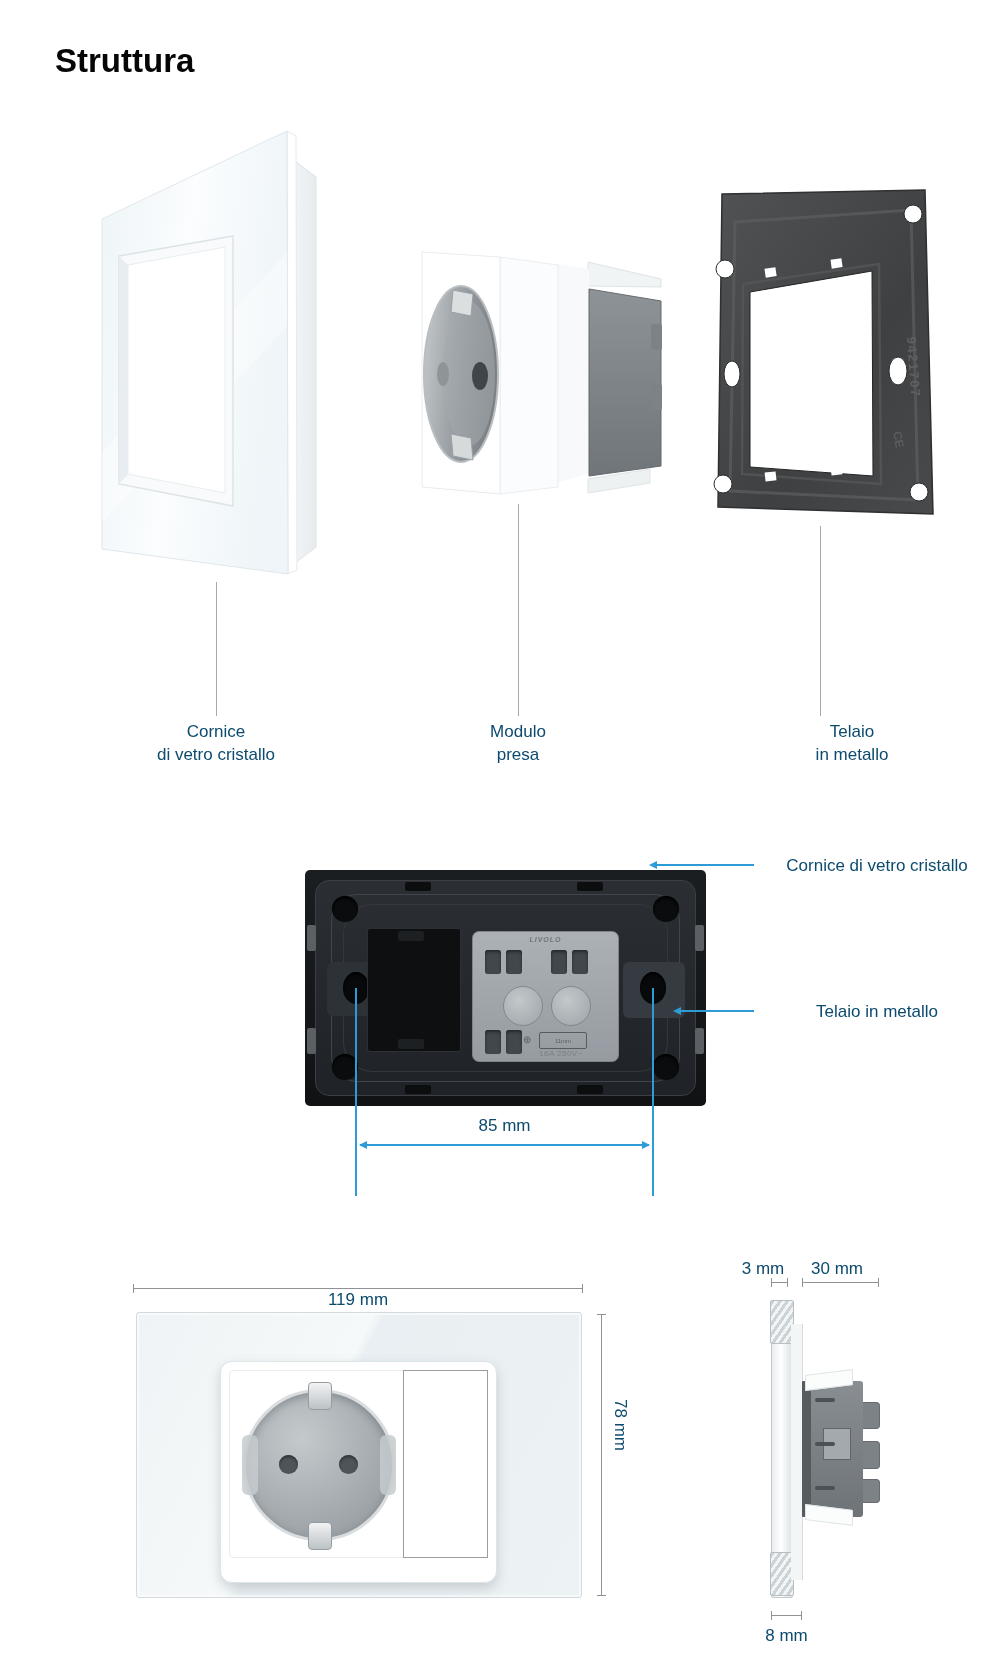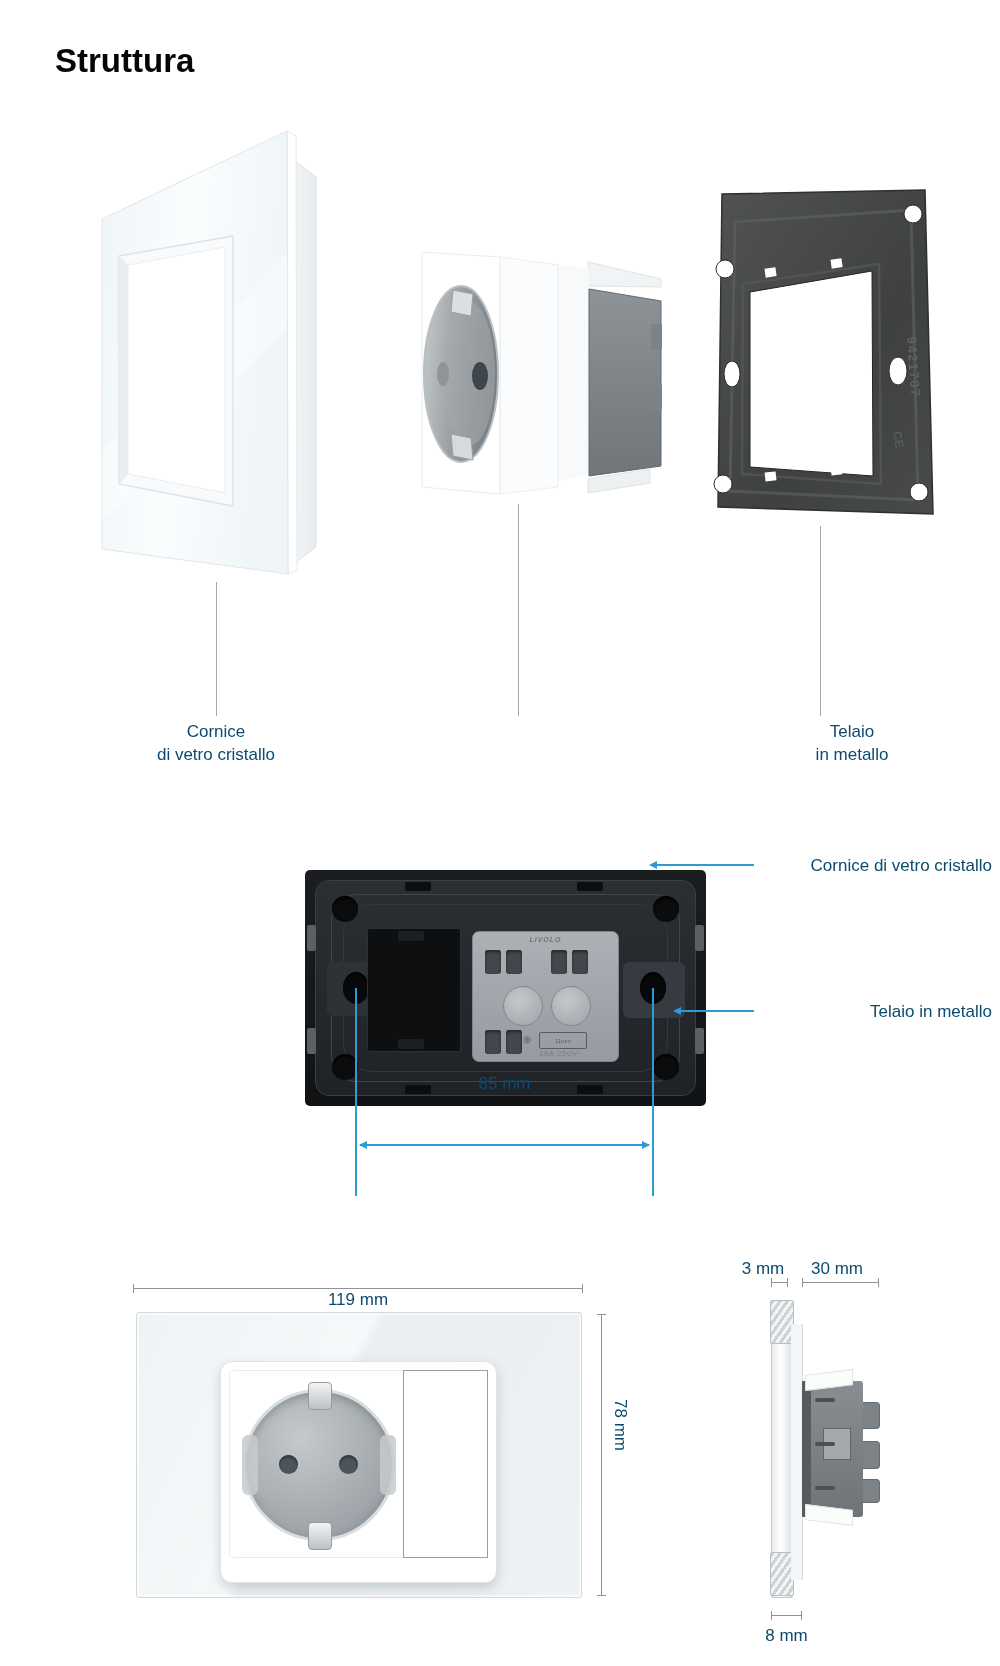--- a/index.html
+++ b/index.html
@@ -1,21 +1,21 @@
 <!DOCTYPE html>
 <html><head>
 <meta charset="utf-8">
 <style>
   html,body{margin:0;padding:0;background:#fff;}
   .canvas{position:relative;width:990px;height:1666px;margin:4px auto;background:#fff;
           font-family:Liberation Sans, sans-serif;overflow:hidden;}
   .abs{position:absolute;}
   .title{position:absolute;left:50px;top:38px;font-size:33px;font-weight:700;color:#060606;letter-spacing:0;}
   .lbl{position:absolute;font-size:17px;color:#0c4a6e;text-align:center;line-height:23px;}
-  .lbl-left{text-align:right;}
+  .lbl-left{text-align:center;}
   .leader{position:absolute;width:1px;background:#a8a8a8;}
   
   .dimh{position:absolute;height:1px;background:#8f9396;}
   .dimh::before,.dimh::after{content:"";position:absolute;top:-4px;width:1px;height:9px;background:#8f9396;}
   .dimh::before{left:0;} .dimh::after{right:0;}
   .dimv{position:absolute;width:1px;background:#8f9396;}
   .dimv::before,.dimv::after{content:"";position:absolute;left:-4px;height:1px;width:9px;background:#8f9396;}
   .dimv::before{top:0;} .dimv::after{bottom:0;}
   
   .blueh{position:absolute;height:2px;background:#2E9BD6;}
@@ -150,20 +150,24 @@
     <text transform="translate(238,258) rotate(80)" font-size="12" fill="#595c5d" font-weight="700">CE</text>
   </svg>
 
   <div class="leader" style="left:211px;top:578px;height:134px;"></div>
   <div class="leader" style="left:513px;top:500px;height:212px;"></div>
   <div class="leader" style="left:815px;top:522px;height:190px;"></div>
 
   <div class="lbl" style="left:101px;top:716px;width:220px;">
     <span style="display:block">Cornice</span>
     <span style="display:block">di vetro cristallo</span>
+  </div>
+  <div class="lbl" style="left:403px;top:716px;width:220px;">
+    <span style="display:block">Modulo</span>
+    <span style="display:block">presa</span>
   </div>
   <div class="lbl" style="left:737px;top:716px;width:220px;">
     <span style="display:block">Telaio</span>
     <span style="display:block">in metallo</span>
   </div>
 
   <div class="bv">
     <div class="bv-plate"></div>
     <div class="bv-g1"></div>
     <div class="bv-g2"></div>
@@ -206,21 +210,21 @@
   <div class="blueh" style="left:652px;top:860px;width:97px;"></div>
   <div class="ah-left" style="left:644px;top:857px;"></div>
   <div class="lbl lbl-left" style="left:757px;top:850px;width:230px;">Cornice di vetro cristallo</div>
 
   <div class="blueh" style="left:676px;top:1006px;width:73px;"></div>
   <div class="ah-left" style="left:668px;top:1003px;"></div>
   <div class="lbl lbl-left" style="left:757px;top:996px;width:230px;">Telaio in metallo</div>
 
   <div class="bluev" style="left:350px;top:984px;height:208px;"></div>
   <div class="bluev" style="left:647px;top:984px;height:208px;"></div>
-  <div class="lbl" style="left:351px;top:1068px;width:297px;">85 mm</div>
+  <div class="lbl" style="left:351px;top:1110px;width:297px;">85 mm</div>
   <div class="bluedarrow" style="left:355px;top:1140px;width:289px;"></div>
 
   <div class="lbl" style="left:253px;top:1284px;width:200px;">119 mm</div>
   <div class="dimh" style="left:128px;top:1284px;width:450px;"></div>
 
   <div class="fv-glass"></div>
   <div class="fv-mod">
     <div class="fv-face"></div>
     <div class="fv-blank"></div>
     <div class="fv-socket">

